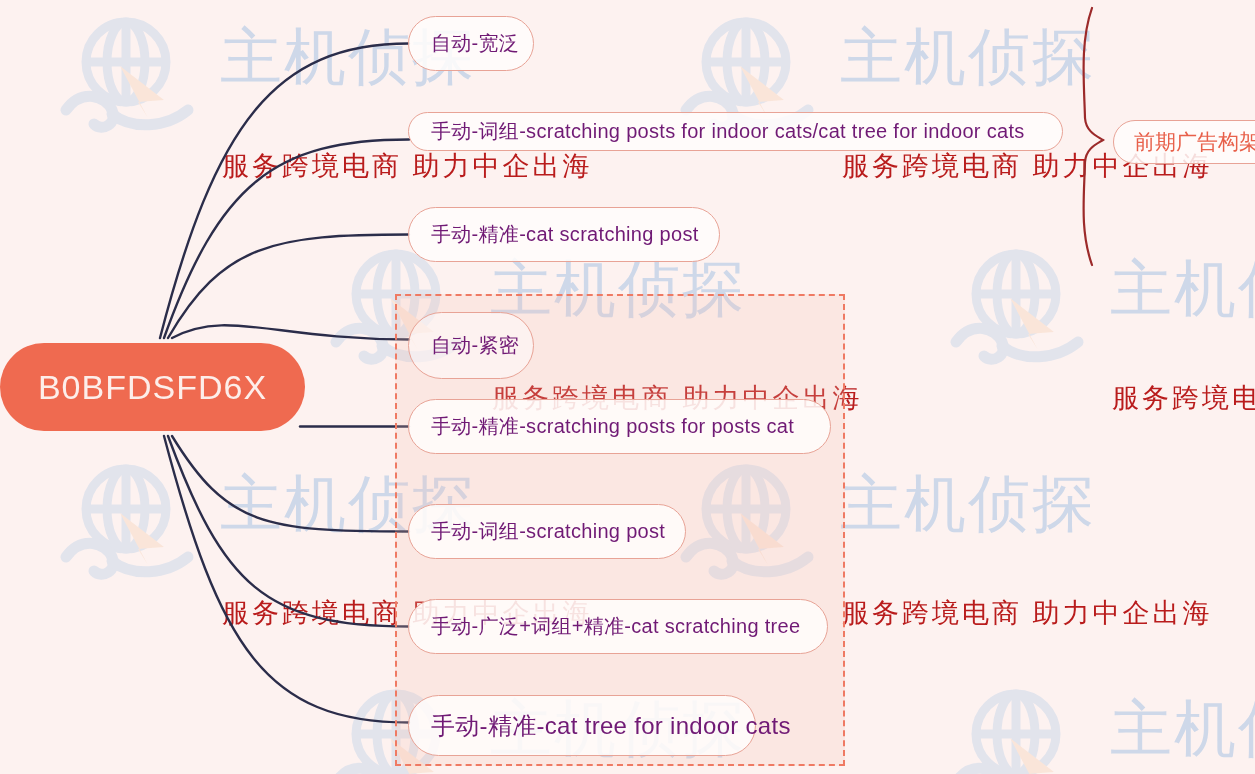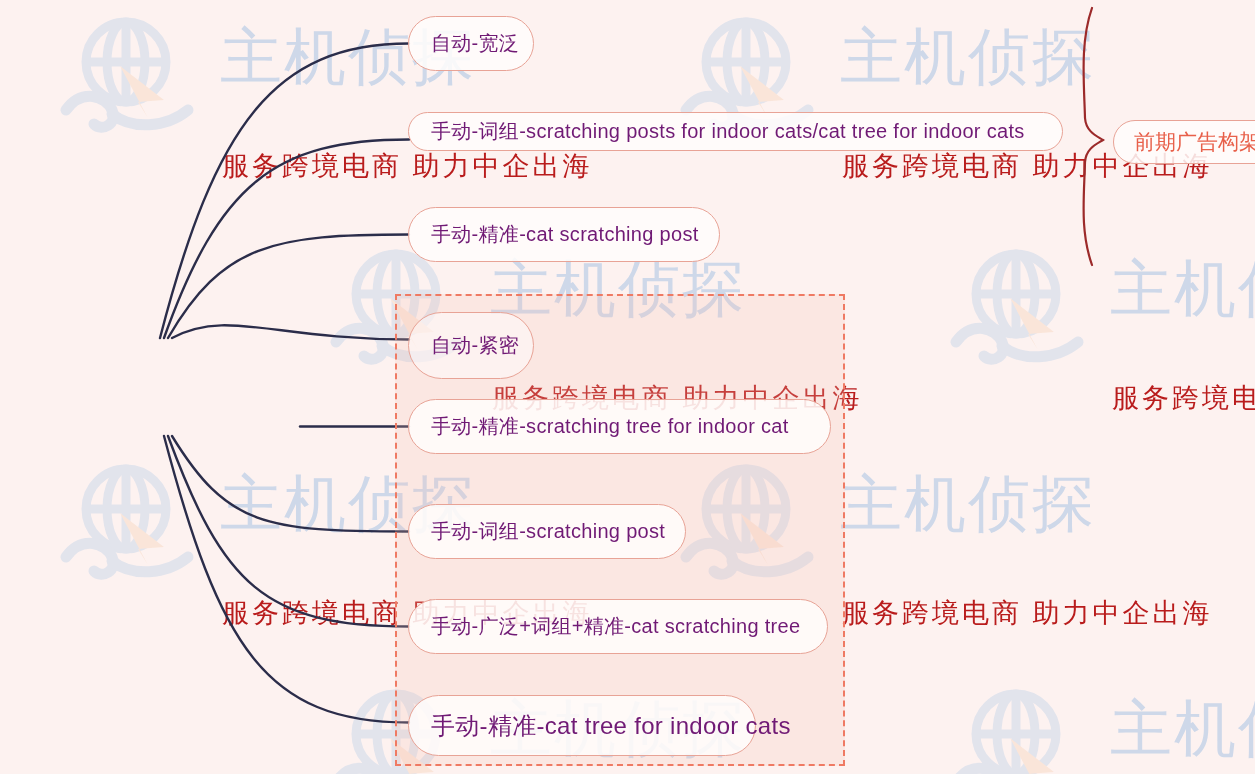--- a/index.html
+++ b/index.html
@@ -276,36 +276,39 @@
       <path d="M 168 436 C 223 584.49, 264 626.5, 409 626.5" fill="none" stroke="#2b2d4a" stroke-width="2.4" stroke-linecap="round"></path>
       <path d="M 164 436 C 219 644.01, 264 722.5, 409 722.5" fill="none" stroke="#2b2d4a" stroke-width="2.4" stroke-linecap="round"></path>
     </svg>
 
   <div id="group-box"></div>
 
   <svg id="bracket-layer" viewBox="0 0 1255 774" width="1255" height="774">
       <path d="M 1092 8 C 1080 42, 1084 82, 1085 118 C 1086 132, 1097 136, 1103 140 C 1097 144, 1086 148, 1085 162 C 1084 198, 1080 231, 1092 265" fill="none" stroke="#9c2a2a" stroke-width="2.2" stroke-linecap="round"></path>
     </svg>
 
+  <div id="root-node">
+    <span>B0BFDSFD6X</span>
+  </div>
 
   <div id="nodes-layer">
       <div class="node" style="left: 408px; top: 16px; width: 126px; height: 55px; font-size: 20px;">
         <span>自动-宽泛</span>
       </div>
       <div class="node" style="left: 408px; top: 112px; width: 655px; height: 39px; font-size: 20px;">
         <span>手动-词组-scratching posts for indoor cats/cat tree for indoor cats</span>
       </div>
       <div class="node" style="left: 408px; top: 207px; width: 312px; height: 55px; font-size: 20px;">
         <span>手动-精准-cat scratching post</span>
       </div>
       <div class="node translucent" style="left: 408px; top: 312px; width: 126px; height: 67px; font-size: 20px;">
         <span>自动-紧密</span>
       </div>
       <div class="node" style="left: 408px; top: 399px; width: 423px; height: 55px; font-size: 20px;">
-        <span>手动-精准-scratching tree for indoor cat</span>
+        <span>手动-精准-scratching posts for posts cat</span>
       </div>
       <div class="node" style="left: 408px; top: 504px; width: 278px; height: 55px; font-size: 20px; align-items: center;">
         <span>手动-词组-scratching post</span>
       </div>
       <div class="node" style="left: 408px; top: 599px; width: 420px; height: 55px; font-size: 20px;">
         <span>手动-广泛+词组+精准-cat scratching tree</span>
       </div>
       <div class="node" style="left: 408px; top: 695px; width: 348px; height: 61px; font-size: 24px;">
         <span>手动-精准-cat tree for indoor cats</span>
       </div>

